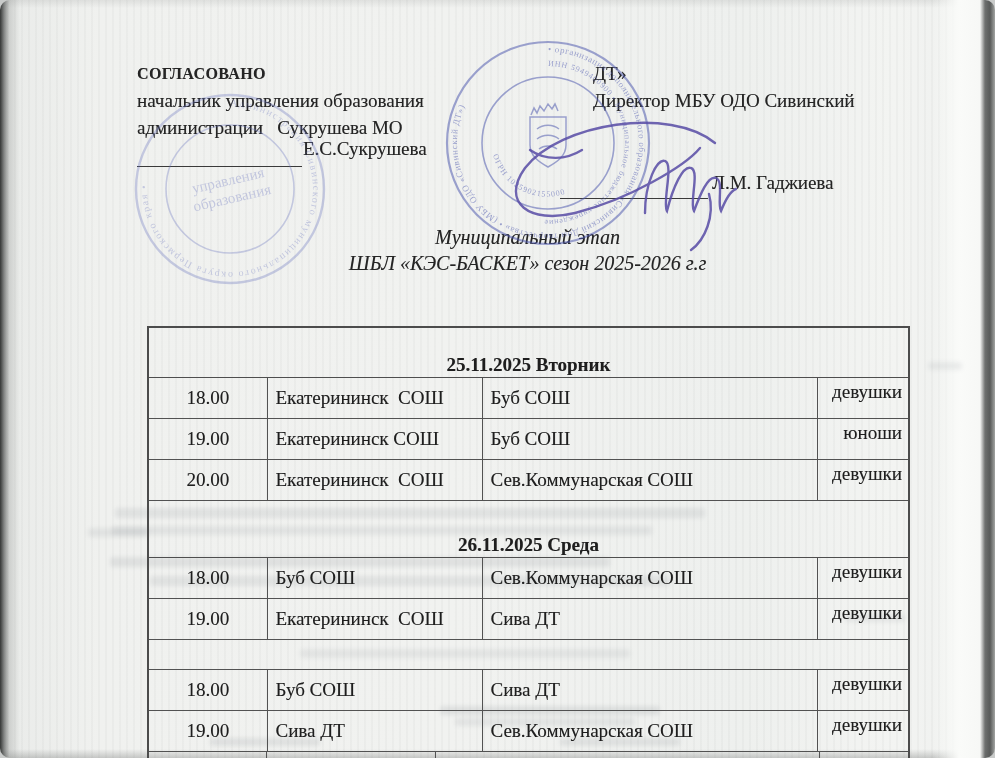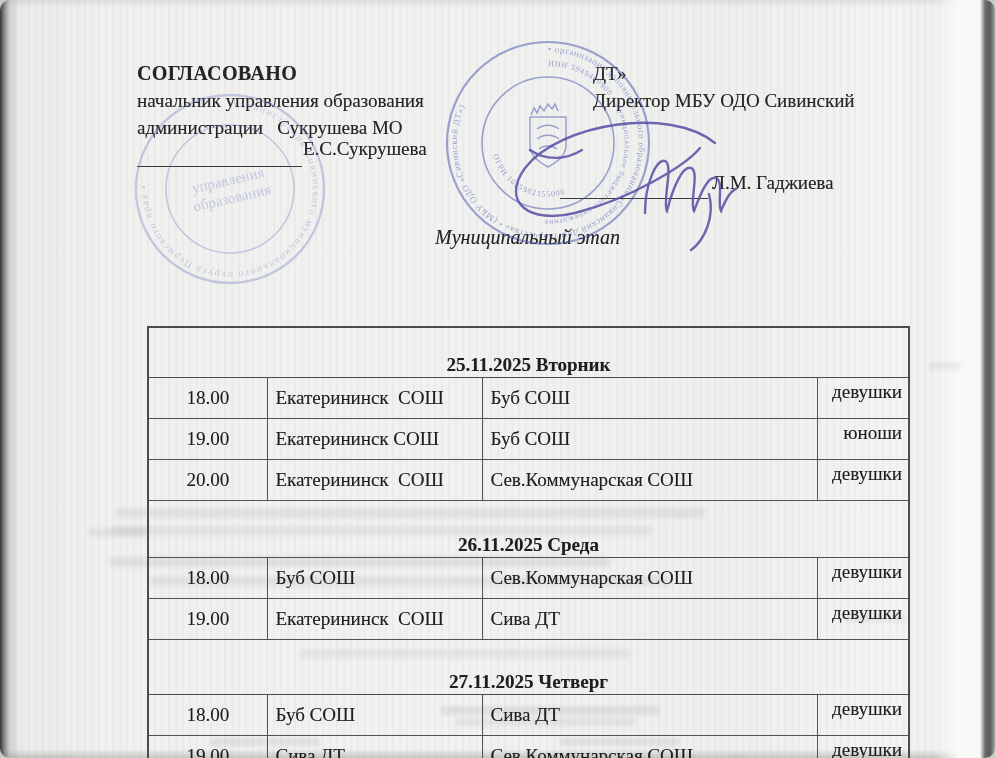--- a/index.html
+++ b/index.html
@@ -10,21 +10,21 @@
     background-image:
       linear-gradient(90deg,#353736 0px,rgba(75,77,76,.65) 4px,rgba(150,152,150,.35) 9px,rgba(0,0,0,0) 20px),
       linear-gradient(270deg,#a3a5a3 0px,#585a59 5px,rgba(88,90,89,.85) 10px,#f7f8f6 15px,#fafbf9 36px,rgba(0,0,0,0) 62px),
       linear-gradient(0deg,rgba(96,98,97,.30) 0px,rgba(0,0,0,0) 9px),
       linear-gradient(180deg,rgba(130,132,131,.16) 0px,rgba(0,0,0,0) 8px),
       repeating-linear-gradient(90deg,rgba(104,108,106,.045) 0 2px,rgba(0,0,0,0) 2px 7px),
       linear-gradient(90deg,#e9ebe9 0%,#f0f1ef 10%,#f1f2f0 45%,#eef0ee 75%,#f3f4f2 90%,#edefed 100%);
   }
   .soft{text-shadow:.3px .3px .6px rgba(45,45,45,.38);}
   .blk{position:absolute;line-height:27px;font-size:19px;z-index:2;}
-  .blk .b-title{font-weight:bold;font-size:20px;letter-spacing:.4px;}
+  .blk .b-title{font-weight:bold;font-size:16px;letter-spacing:.4px;}
   .pre{white-space:pre-wrap;}
   .sigline{position:absolute;border-bottom:1.8px solid #3a3a3a;z-index:2;}
   .signame{position:absolute;font-size:19px;z-index:2;}
   .doc-title{position:absolute;left:147px;top:224px;width:761px;text-align:center;
     font-size:20px;line-height:26px;z-index:2;font-style:italic;}
   table.sched{position:absolute;left:147px;top:326px;width:761px;z-index:2;
     border-collapse:collapse;table-layout:fixed;font-size:19px;color:#1e1e1e;}
   table.sched{border:2px solid #4c4c4c;}
   tr.rspacer1 td{height:22px;border:none;}
   tr.rspacer2 td{height:29px;border:none;}
@@ -68,20 +68,21 @@
 
   <div class="blk soft" style="left:593px;top:60px;width:340px;">
     <div>ДТ»</div>
     <div>Директор МБУ ОДО Сивинский</div>
   </div>
   <div class="sigline" style="left:560px;top:178px;width:148px;height:20px;"></div>
   <div class="signame soft" style="left:712px;top:172px;text-align:center;">Л.М. Гаджиева</div>
 
   <div class="doc-title soft">
     <div>Муниципальный этап</div>
+    <div>ШБЛ «КЭС-БАСКЕТ» сезон 2025-2026 г.г</div>
   </div>
 
   <table class="sched soft">
     <colgroup>
         <col style="width:119px">
         <col style="width:215px">
         <col style="width:335px">
         <col style="width:92px">
       </colgroup>
     <tbody>
@@ -123,23 +124,20 @@
       </tr>
       <tr class="rmatch">
         <td class="c-time">19.00</td>
         <td>Екатерининск  СОШ</td>
         <td>Сива ДТ</td>
         <td class="c-group">девушки</td>
       </tr>
       <tr class="rspacer3">
           <td colspan="4"></td>
         </tr>
-      <tr class="rdate">
-        <td colspan="4">27.11.2025 Четверг</td>
-      </tr>
       <tr class="rmatch">
         <td class="c-time">18.00</td>
         <td>Буб СОШ</td>
         <td>Сива ДТ</td>
         <td class="c-group">девушки</td>
       </tr>
       <tr class="rmatch">
         <td class="c-time">19.00</td>
         <td>Сива ДТ</td>
         <td>Сев.Коммунарская СОШ</td>

